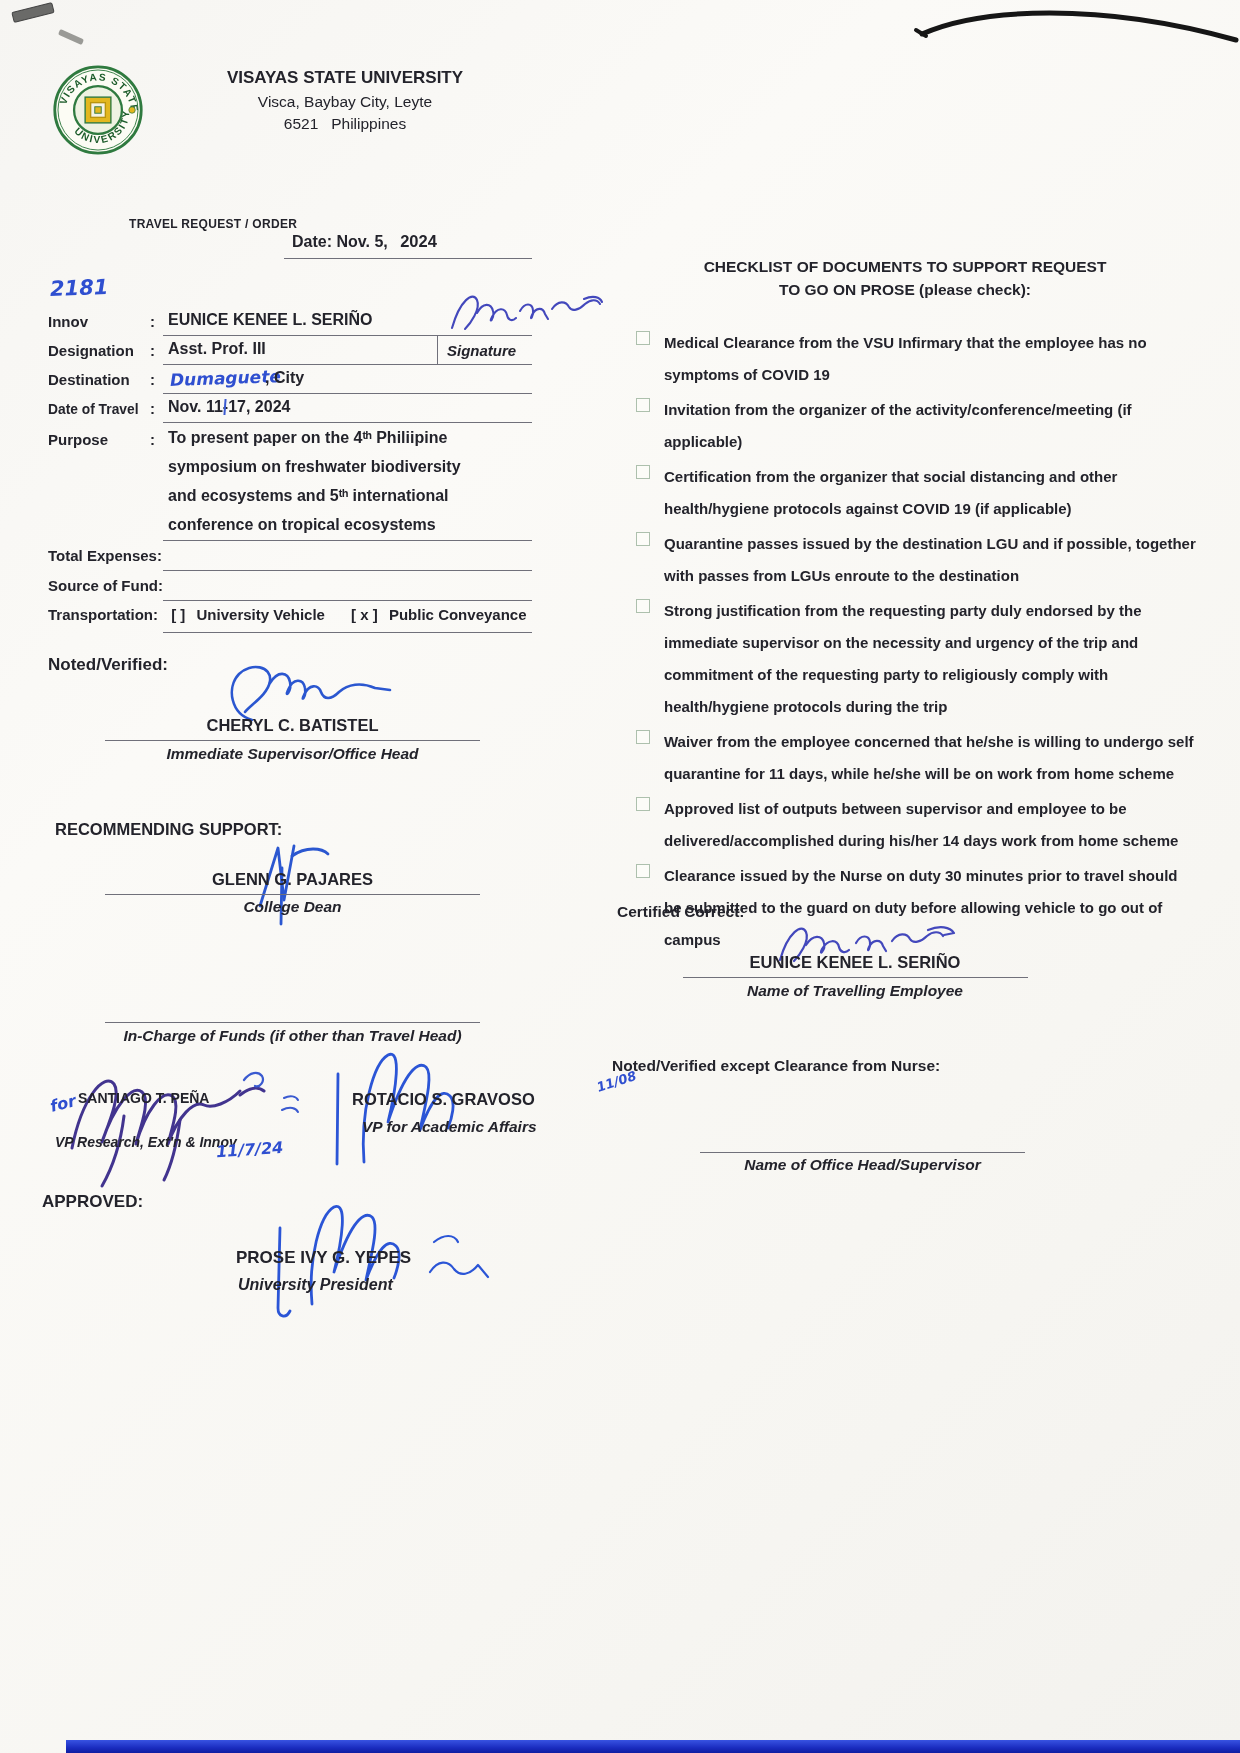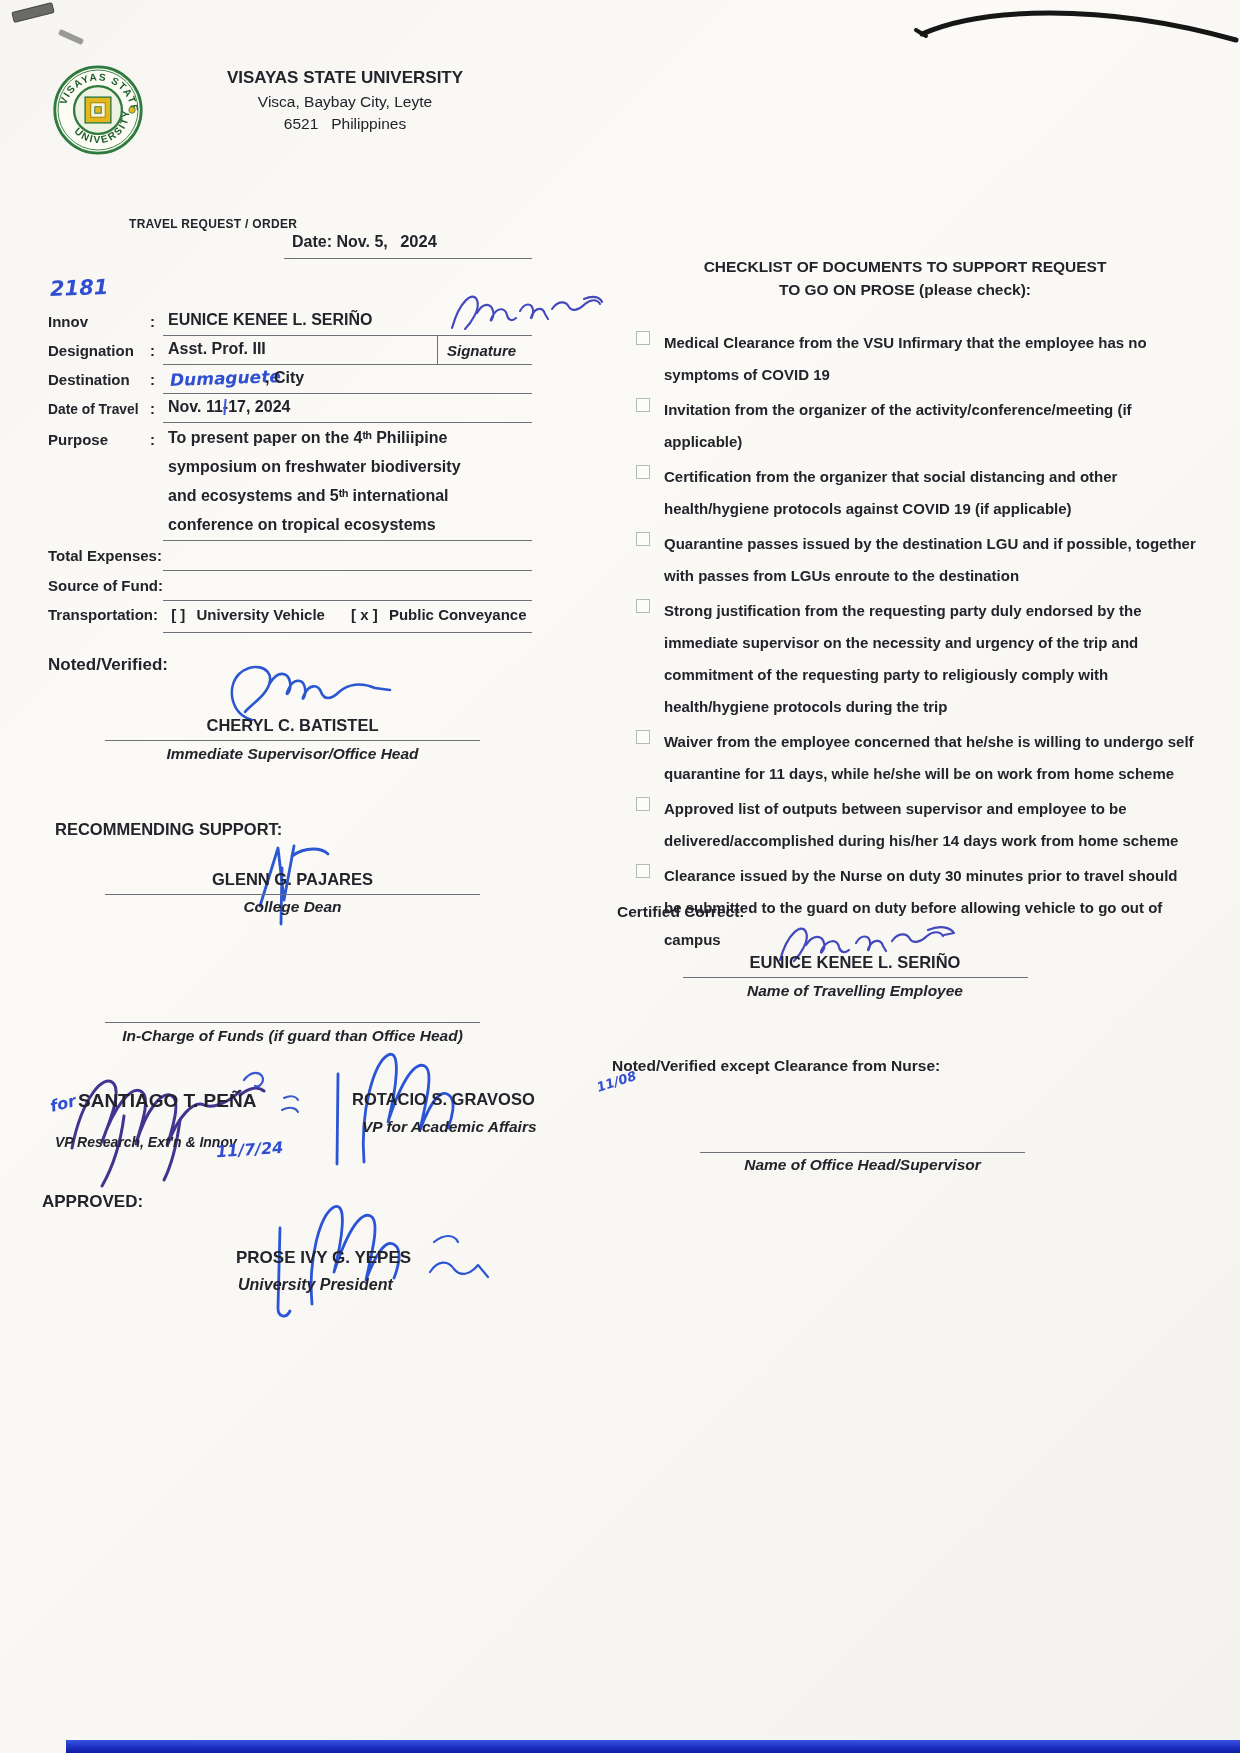--- a/index.html
+++ b/index.html
@@ -145,34 +145,34 @@
       <path d="M12,66 L30,8 L36,60 L46,6"></path>
       <path d="M44,16 C58,6 74,8 80,14"></path>
       <path d="M34,28 L33,84"></path>
     </g>
   </svg>
   <div class="cblock b" style="left:105px;top:870px;width:375px;font-size:16.5px;">GLENN G. PAJARES</div>
   <div class="rule" style="left:105px;top:894px;width:375px;"></div>
   <div class="cblock b i" style="left:105px;top:898px;width:375px;font-size:15.5px;">College Dean</div>
 
   <div class="rule" style="left:105px;top:1022px;width:375px;"></div>
-  <div class="cblock b i" style="left:80px;top:1027px;width:425px;font-size:15.5px;">In-Charge of Funds (if guard than Office Head)</div>
+  <div class="cblock b i" style="left:80px;top:1027px;width:425px;font-size:15.5px;">In-Charge of Funds (if other than Travel Head)</div>
 
   <svg class="sig" style="left:58px;top:1052px;" width="245" height="140" viewBox="0 0 245 140">
     <g stroke="#42348f" stroke-width="3">
       <path d="M14,96 C24,46 46,20 56,32 C64,43 48,78 44,90 C56,54 74,32 84,40 C94,48 80,82 78,92 C88,58 104,38 114,44 C124,50 112,82 110,92 C120,64 136,48 146,53 C154,57 170,51 182,39"></path>
       <path d="M66,64 C62,96 52,120 44,134"></path>
       <path d="M122,68 C118,98 112,116 106,128"></path>
       <path d="M182,43 c9,-7 18,-9 24,-4"></path>
       <path d="M186,28 c6,-8 14,-9 18,-4 c3,5 -2,12 -7,10" stroke-width="2.2" stroke="#3a5ad0"></path>
       <path d="M226,46 c6,-3 12,-2 14,2 m-16,10 c8,-4 14,-2 16,2" stroke-width="2" stroke="#3a5ad0"></path>
     </g>
   </svg>
   <div class="hand" style="left:50px;top:1094px;font-size:16px;transform:rotate(-14deg);">for</div>
-  <div class="abs b" style="left:78px;top:1090px;font-size:19px;">SANTIAGO T. PEÑA</div>
+  <div class="abs b" style="left:78px;top:1090px;font-size:14px;">SANTIAGO T. PEÑA</div>
   <div class="abs b i" style="left:55px;top:1118px;font-size:14px;margin-top:16px;">VP Research, Ext'n &amp; Innov</div>
   <div class="hand" style="left:216px;top:1140px;font-size:16px;transform:rotate(-4deg);">11/7/24</div>
 
   <svg class="sig" style="left:328px;top:1046px;" width="140" height="132" viewBox="0 0 140 132">
     <g stroke="#2b55d6" stroke-width="2.8">
       <path d="M10,28 L9,118"></path>
       <path d="M36,116 C32,64 46,17 60,9 C74,2 68,44 60,76 C74,33 88,13 98,21 C106,29 96,64 92,84 C104,52 114,42 122,50 C128,56 124,72 120,82"></path>
     </g>
   </svg>
   <div class="abs b" style="left:352px;top:1090px;font-size:16.5px;">ROTACIO S. GRAVOSO</div>

